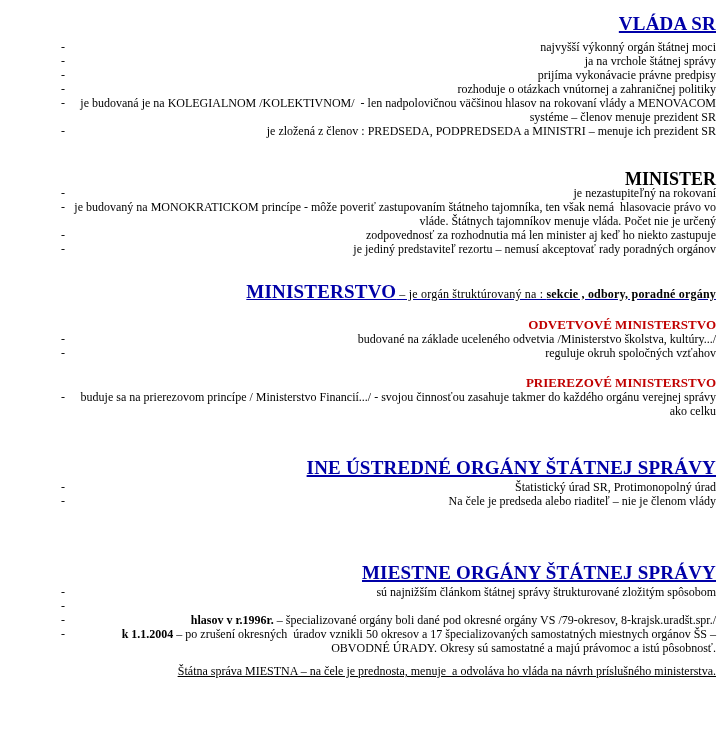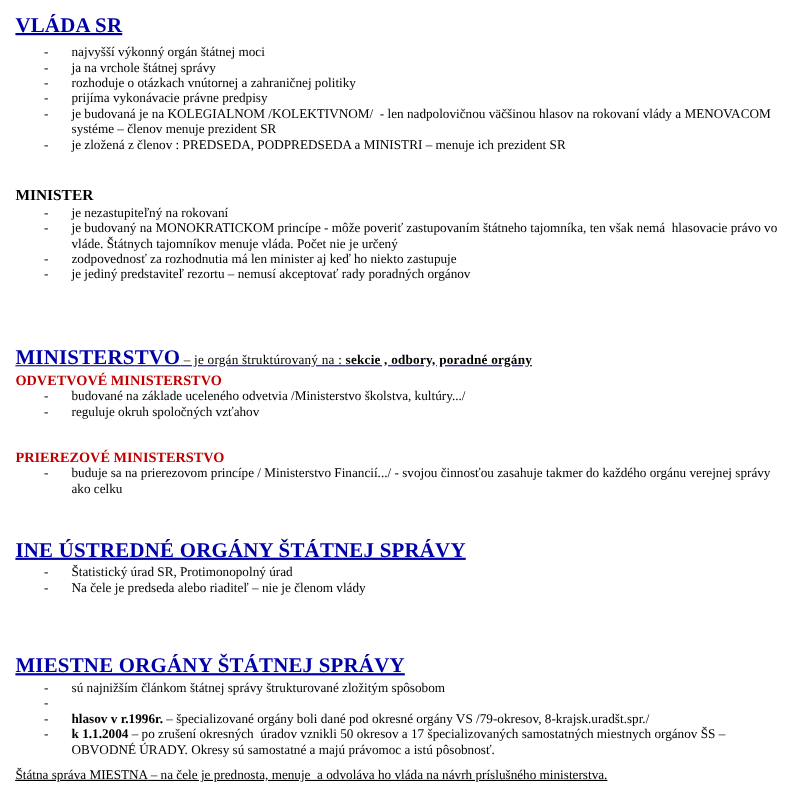--- a/index.html
+++ b/index.html
@@ -4,49 +4,49 @@
 <style>
   html, body { margin: 0; padding: 0; }
   body {
     width: 720px; height: 730px;
     background: #ffffff;
     font-family: "Liberation Serif", "DejaVu Serif", serif;
     font-size: 12px;
     color: #000000;
     overflow: hidden;
   }
-  .doc { padding: 0 4px 0 14px; }
+  .doc { padding: 0 4px 0 14px; text-align: right; }
 
   .h-big {
     font-size: 19px;
     font-weight: bold;
     color: var(--blue, #0000A8);
     text-decoration: underline;
     text-decoration-thickness: 2px;
     line-height: 24px;
     letter-spacing: 0.2px;
   }
   .h-black {
-    font-size: 14px;
+    font-size: 18px;
     font-weight: bold;
     color: #000000;
     line-height: 14px;
   }
   .h-red {
     font-size: 13px;
     font-weight: bold;
     color: var(--red, #C00000);
     line-height: 14px;
   }
 
   .title-vlada   { margin: 12px 0 4px 0; }
   .sec-minister  { margin-top: 34px; }
-  .title-minist  { margin-top: 58px; white-space: pre-wrap; text-decoration: underline; }
-  .h-odvetvove   { }
-  .h-prierezove  { margin-top: 28px; }
+  .title-minist  { margin-top: 24px; white-space: pre-wrap; text-decoration: underline; }
+  .h-odvetvove   { margin-top: 12px; }
+  .h-prierezove  { margin-top: 16px; }
   .title-ine     { margin-top: 38px; }
   .title-miestne { margin-top: 53px; }
 
   .sub-normal { font-size: 12px; font-weight: normal; color: #000; text-decoration: none; }
   .sub-bold   { font-size: 12px; font-weight: bold;   color: #000; text-decoration: none; }
 
   .bullets { margin: 0; }
   .bullet { display: flex; line-height: 14px; }
   .dash { width: 25px; margin-left: 26px; flex: 0 0 auto; }
   .dash::before { content: "-"; }
@@ -66,25 +66,25 @@
     <div class="bullet">
         <span class="dash"></span>
         <span class="btext">najvyšší výkonný orgán štátnej moci</span>
       </div>
     <div class="bullet">
         <span class="dash"></span>
         <span class="btext">ja na vrchole štátnej správy</span>
       </div>
     <div class="bullet">
         <span class="dash"></span>
-        <span class="btext">rozhoduje o otázkach vnútornej a zahraničnej politiky</span>
+        <span class="btext">prijíma vykonávacie právne predpisy</span>
       </div>
     <div class="bullet">
         <span class="dash"></span>
-        <span class="btext">prijíma vykonávacie právne predpisy</span>
+        <span class="btext">rozhoduje o otázkach vnútornej a zahraničnej politiky</span>
       </div>
     <div class="bullet">
         <span class="dash"></span>
         <span class="btext">je budovaná je na KOLEGIALNOM /KOLEKTIVNOM/  - len nadpolovičnou väčšinou hlasov na rokovaní vlády a MENOVACOM systéme – členov menuje prezident SR</span>
       </div>
     <div class="bullet">
         <span class="dash"></span>
         <span class="btext">je zložená z členov : PREDSEDA, PODPREDSEDA a MINISTRI – menuje ich prezident SR</span>
       </div>
   </div>

